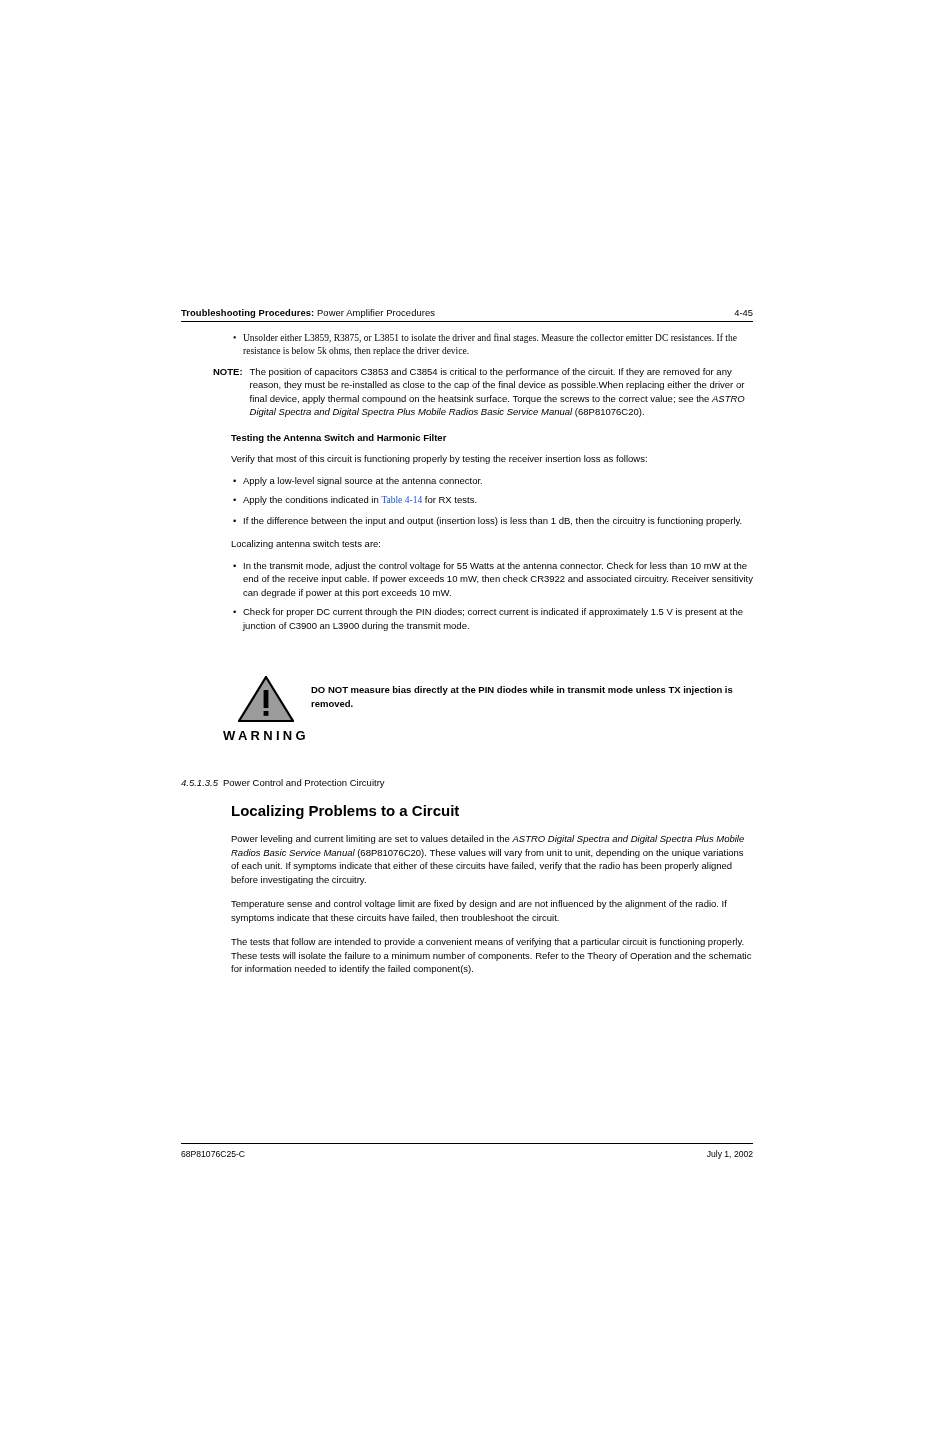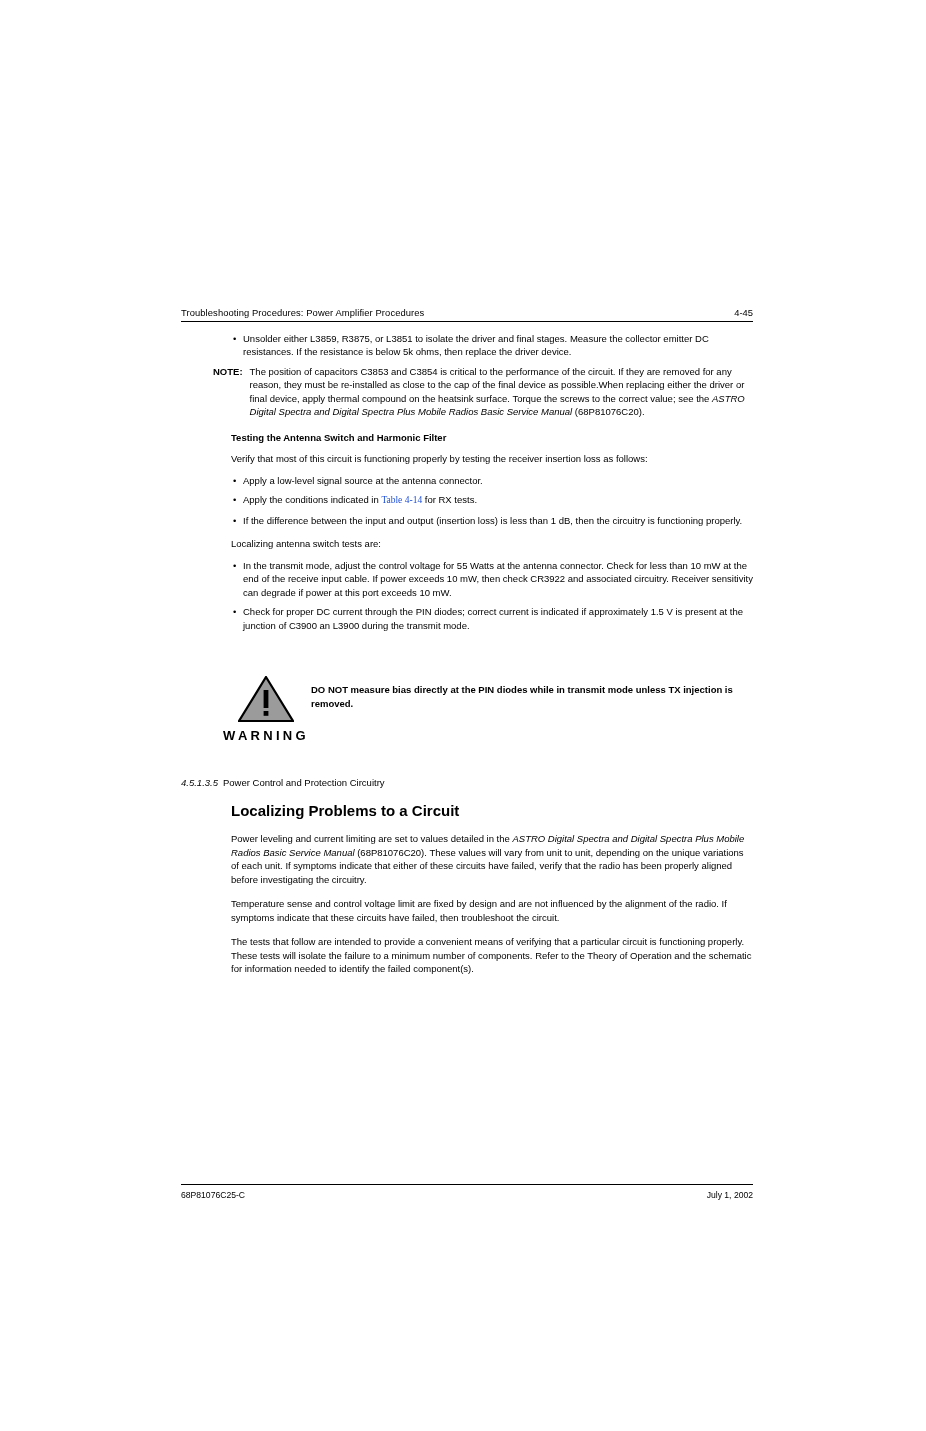--- a/index.html
+++ b/index.html
@@ -29,21 +29,21 @@
     display: flex;
     justify-content: space-between;
     align-items: baseline;
     font-size: 9.4px;
     padding-bottom: 3px;
   }
   .header-left {
     letter-spacing: 0.01em;
   }
   .header-left .bold {
-    font-weight: normal;
+    font-weight: bold;
   }
   .header-right {
     font-size: 9.4px;
   }
   .rule {
     border-bottom: 1.3px solid #000;
     width: 100%;
   }
   
   .body {
@@ -69,21 +69,21 @@
     margin-bottom: 6px;
   }
   .bullet-li:last-child { margin-bottom: 0; }
   .bullet-li::before {
     content: "\2022";
     position: absolute;
     left: 2px;
     top: 0;
     font-size: 9.5px;
   }
-  .indent-1 { margin-left: 50px; }
+  .indent-1 { margin-left: 50px; font-family: Liberation Serif, serif; }
   .indent-2 { margin-left: 50px; }
   .indent-3 { margin-left: 50px; }
 
   .note-block {
     display: flex;
     margin-left: 32px;
   }
   .note-label {
     font-weight: bold;
     flex: 0 0 auto;
@@ -153,21 +153,21 @@
   }
   .sec-para {
     margin-top: 11px;
     margin-left: 50px;
   }
 
   
   .footer {
     position: absolute;
     left: 181px;
-    top: 1184px;
+    top: 1143px;
     width: 572px;
   }
   .footer .rule {
     border-bottom: 1.3px solid #000;
   }
   .footer-row {
     display: flex;
     justify-content: space-between;
     font-size: 8.6px;
     padding-top: 5px;

